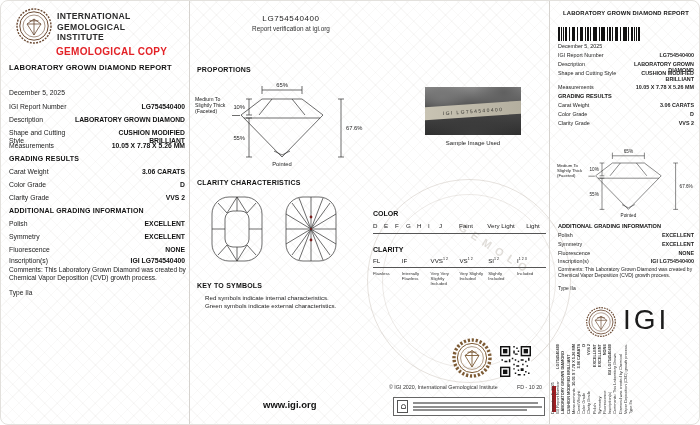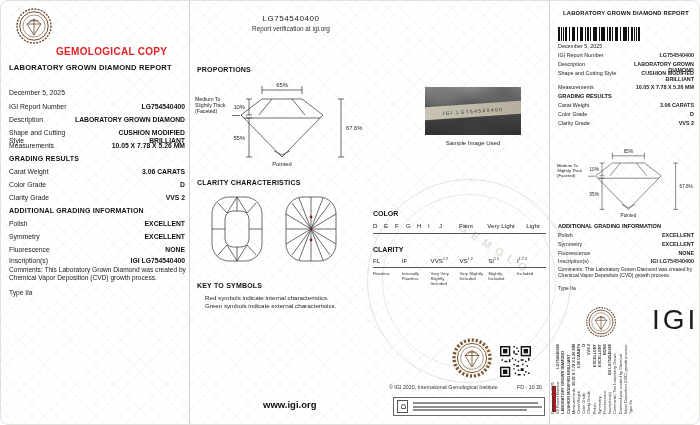--- a/index.html
+++ b/index.html
@@ -61,20 +61,25 @@
   <div class="wm-letters">GEMOLO</div>
   <div class="vdiv" style="left:188px;"></div>
   <div class="vdiv" style="left:548px;"></div>
 
   <svg style="position:absolute;left:14px;top:6px;" width="38" height="38" viewBox="0 0 38 38">
     <circle cx="19" cy="19" r="17" fill="none" stroke="#6b4a33" stroke-width="1.4" stroke-dasharray="2 1.2"></circle>
     <circle cx="19" cy="19" r="14.2" fill="none" stroke="#6b4a33" stroke-width="1"></circle>
     <circle cx="19" cy="19" r="11" fill="none" stroke="#6b4a33" stroke-width=".6"></circle>
     <path d="M19 12 L26 17 L19 28 L12 17 Z M14.5 13.8 L23.5 13.8 M12 17 L26 17 M19 12 L19 28" fill="none" stroke="#6b4a33" stroke-width=".8"></path>
   </svg>
+  <div style="position:absolute;left:56px;top:10px;font-size:8.6px;font-weight:700;line-height:10.5px;letter-spacing:.3px;color:#2a2a2a;">
+    <div>INTERNATIONAL</div>
+    <div>GEMOLOGICAL</div>
+    <div>INSTITUTE</div>
+  </div>
   <div style="position:absolute;left:55px;top:45px;font-size:10px;font-weight:700;letter-spacing:.3px;color:#e32227;">GEMOLOGICAL COPY</div>
   <div style="position:absolute;left:8px;top:62px;font-size:7.6px;font-weight:700;letter-spacing:.2px;color:#111;">LABORATORY GROWN DIAMOND REPORT</div>
 
   <div class="row" style="top:88px;">
       <span class="lab">December 5, 2025</span>
     </div>
   <div class="row" style="top:102px;">
     <span class="lab">IGI Report Number</span>
     <span class="val">LG754540400</span>
   </div>
@@ -331,21 +336,21 @@
     </div>
   <div style="position:absolute;left:557px;top:266px;width:136px;font-size:5px;line-height:5.8px;color:#222;">Comments: This Laboratory Grown Diamond was created by Chemical Vapor Deposition (CVD) growth process.</div>
   <div style="position:absolute;left:557px;top:284px;font-size:5px;color:#222;">Type IIa</div>
 
   <svg style="position:absolute;left:584px;top:305px;" width="32" height="32" viewBox="0 0 38 38">
     <circle cx="19" cy="19" r="17" fill="none" stroke="#6b4a33" stroke-width="1.4" stroke-dasharray="2 1.2"></circle>
     <circle cx="19" cy="19" r="14.2" fill="none" stroke="#6b4a33" stroke-width="1"></circle>
     <circle cx="19" cy="19" r="11" fill="none" stroke="#6b4a33" stroke-width=".6"></circle>
     <path d="M19 12 L26 17 L19 28 L12 17 Z M14.5 13.8 L23.5 13.8 M12 17 L26 17 M19 12 L19 28" fill="none" stroke="#6b4a33" stroke-width=".8"></path>
   </svg>
-  <div style="position:absolute;left:622px;top:303px;font-size:28px;letter-spacing:3px;color:#1c1c1c;margin-left:29px;">IGI</div>
+  <div style="position:absolute;left:622px;top:303px;font-size:28px;letter-spacing:3px;color:#1c1c1c;">IGI</div>
 
   <div class="redbar"></div>
   <div class="rot">
     <div class="r">
         <span class="lab">December 5, 2025</span>
       </div>
     <div class="r">
         <span class="lab">IGI Report Number</span>
         <span class="val">LG754540400</span>
       </div>

